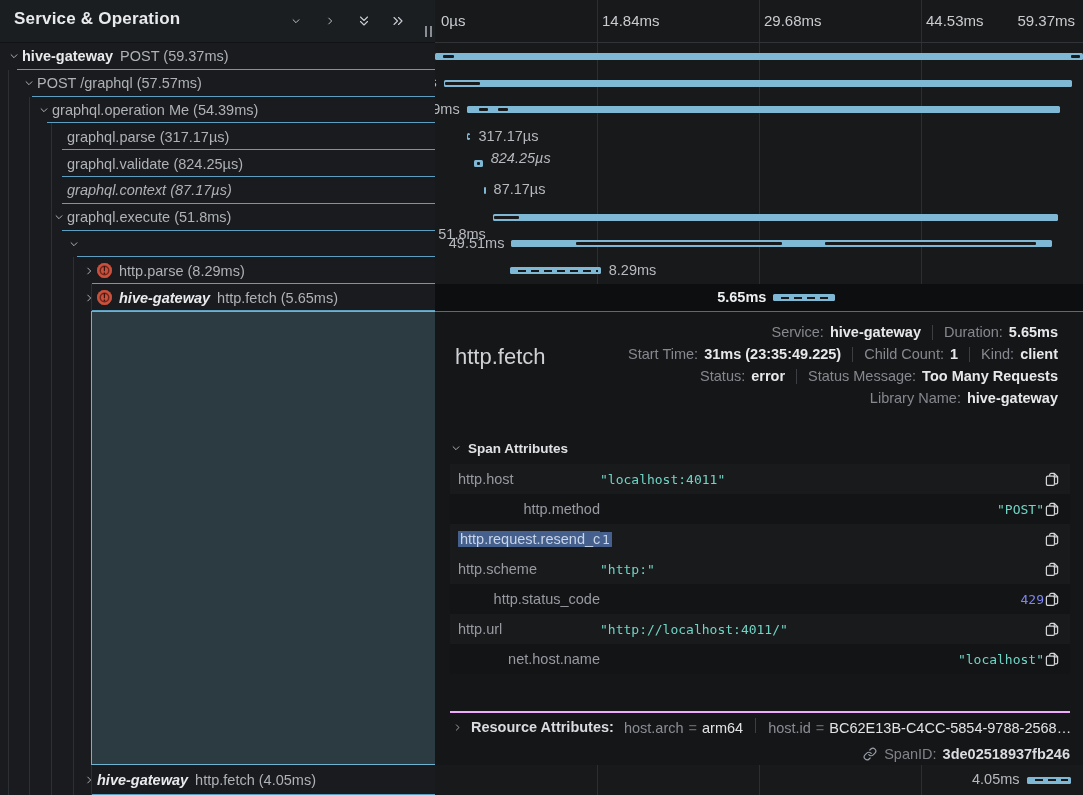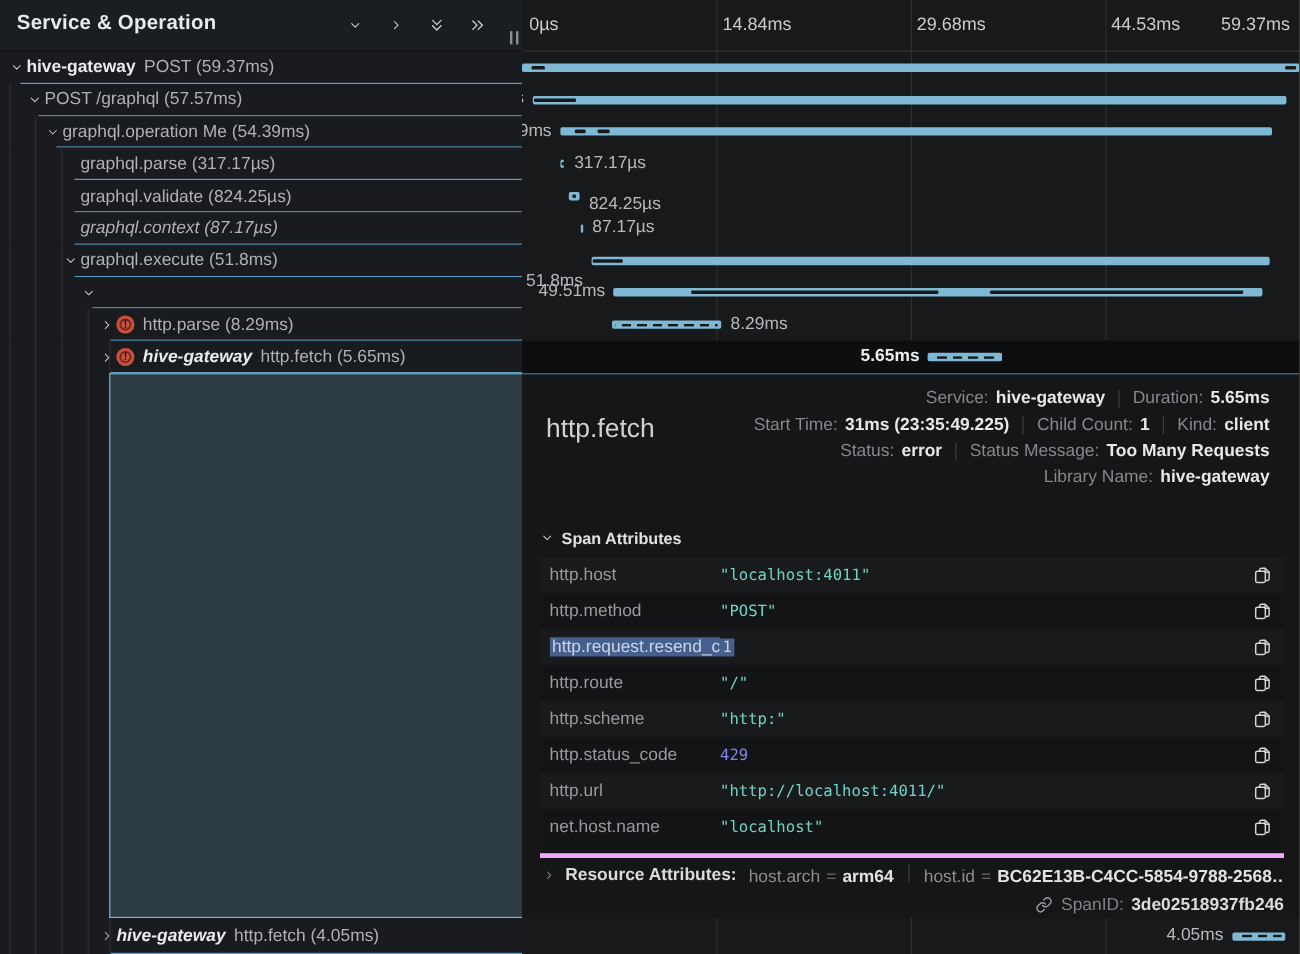--- a/index.html
+++ b/index.html
@@ -1,17 +1,17 @@
 <!DOCTYPE html>
 <html><head>
 <meta charset="utf-8">
 <style>
   html,body{margin:0;padding:0;background:#0e0f11;}
   .app{position:relative;width:1083px;height:795px;overflow:hidden;
-       font-family:"Liberation Sans",sans-serif;background:#a3a3a3;color:#aeb1b6;}
+       font-family:"Liberation Sans",sans-serif;background:#0369a1;color:#aeb1b6;}
   
   .left{position:absolute;left:0;top:0;width:435px;height:795px;background:#191b1e;overflow:hidden;}
   .left-header{position:absolute;left:0;top:0;width:435px;height:43px;background:#1b1e21;
                border-bottom:1px solid #101214;box-sizing:border-box;z-index:6;}
   .left-title{position:absolute;left:14px;top:9px;font-size:17px;font-weight:700;color:#e8eaec;letter-spacing:.2px;}
   .hicons{position:absolute;right:28px;top:12px;display:flex;gap:16px;z-index:7;}
   .hicon{width:18px;height:18px;cursor:pointer;display:grid;place-items:center;}
   .hicon svg{stroke:#c9cdd5;fill:none;stroke-width:2.2;stroke-linecap:round;stroke-linejoin:round;}
   .resizer{position:absolute;right:3px;top:26px;display:flex;gap:3px;z-index:7;cursor:col-resize;}
   .resizer i{display:block;width:2px;height:11px;background:#8b8e94;}
@@ -50,36 +50,36 @@
   .meta-line{display:flex;justify-content:flex-end;align-items:center;height:22px;font-size:14.5px;}
   .meta-label{color:#85888e;margin-right:6px;}
   .meta-value{color:#e7e8ea;font-weight:700;}
   .meta-sep{display:inline-block;width:1px;height:15px;background:#3b3e43;margin:0 11px;}
   .attr-head{position:absolute;left:16px;top:129px;display:flex;align-items:center;gap:7px;
              font-size:13.5px;font-weight:700;color:#dfe1e4;cursor:pointer;}
   .attr-head svg{stroke:#c9cdd5;fill:none;stroke-width:2;stroke-linecap:round;stroke-linejoin:round;}
   .attr-table{position:absolute;left:15px;top:152px;width:620px;}
   .attr-row{position:relative;height:30px;display:flex;align-items:center;box-sizing:border-box;padding:0 10px 0 8px;}
   .attr-row.odd{background:#191a1c;}
-  .attr-row.even{background:#131416;}
+  .attr-row.even{background:#131416;text-align:right;}
   .attr-key{width:142px;flex:0 0 142px;font-size:14.5px;color:#979aa1;overflow:hidden;white-space:nowrap;}
   .attr-key .hl,.attr-val .hl{background:#45608c;color:#c9d5e8;border-radius:2px;padding:1px 2px;}
   .attr-val{flex:1;font-family:"DejaVu Sans Mono",monospace;font-size:13px;white-space:nowrap;overflow:hidden;}
   .attr-val.string{color:#6fd4c5;}
   .attr-val.number{color:#7e86f2;}
   .copy-btn{flex:0 0 16px;cursor:pointer;display:grid;place-items:center;}
   .copy-btn svg{stroke:#d3d4d7;fill:none;stroke-width:1.4;stroke-linejoin:round;}
   .resource-row{position:absolute;left:15px;right:13px;top:399px;height:28px;display:flex;align-items:center;
-                font-size:14.5px;border-top:4px solid #f0abfc;white-space:nowrap;overflow:hidden;cursor:pointer;}
+                font-size:14.5px;border-top:2px solid #f0abfc;white-space:nowrap;overflow:hidden;cursor:pointer;}
   .res-chev{margin:0 9px 0 3px;display:grid;place-items:center;}
   .res-chev svg{stroke:#c9cdd5;fill:none;stroke-width:2;stroke-linecap:round;stroke-linejoin:round;}
   .res-label{font-weight:700;color:#d9dbde;margin-right:10px;}
   .res-key{color:#8a8d93;}
   .res-eq{color:#63666c;margin:0 5px;}
-  .res-val{color:#e2e3e5;font-weight:700;margin-top:40px;}
+  .res-val{color:#e2e3e5;font-weight:400;margin-top:40px;}
   .res-sep{display:inline-block;width:1px;height:15px;background:#3b3e43;margin:0 12px;}
   .spanid-row{position:absolute;right:13px;top:430px;height:24px;display:flex;align-items:center;font-size:14.5px;}
   .spanid-row svg{stroke:#9aa0a8;fill:none;stroke-width:2;stroke-linecap:round;stroke-linejoin:round;margin-right:7px;}
   .spanid-label{color:#808389;margin-right:6px;}
   .spanid-value{color:#dadcdf;font-weight:700;}
 </style>
 </head>
 <body>
 
 <div class="app">
@@ -267,21 +267,21 @@
         <div class="srow" style="top: 123.4px; height: 26.8px;">
           <div class="bar" style="left: 31.9798px; width: 3.46178px; top: 9.9px;">
             <div class="mark" style="left: 35%; width: 3px;"></div>
           </div>
           <span class="bar-label" style="top: 4.4px; left: 43.4416px;">317.17µs</span>
         </div>
         <div class="srow" style="top: 150.2px; height: 26.8px;">
           <div class="bar" style="left: 38.7468px; width: 8.99636px; top: 9.9px;">
             <div class="mark" style="left: 40%; width: 3px;"></div>
           </div>
-          <span class="bar-label" style="top: 12px; left: 55.7432px;">824.25µs</span>
+          <span class="bar-label" style="top: 0; left: 55.7432px; font-style: italic;">824.25µs</span>
         </div>
         <div class="srow" style="top: 177px; height: 26.8px; text-align: center;">
           <div class="bar" style="left: 48.57px; width: 2px; top: 9.9px;"></div>
           <span class="bar-label" style="top: 4.4px; left: 58.57px;">87.17µs</span>
         </div>
         <div class="srow" style="top: 203.8px; height: 26.8px;">
           <div class="bar" style="left: 57.8474px; width: 565.376px; top: 9.9px;">
             <div class="mark" style="left: 0.2%; width: 25.4419px;"></div>
           </div>
           <span class="bar-label" style="top: 22px; right: 597.153px;">51.8ms</span>
@@ -382,31 +382,20 @@
             <span class="attr-key"><span class="hl">http.request.resend_count</span></span>
             <span class="attr-val number"><span class="hl">1</span></span>
             <span class="copy-btn">
               <svg width="14" height="15" viewBox="0 0 16 17">
                 <rect x="1.6" y="4.6" width="9.2" height="10.6" rx="1.6"></rect>
                 <path d="M5.4 4.6V3.2a1.6 1.6 0 0 1 1.6-1.6h3.6l3.8 3.8v6.4a1.6 1.6 0 0 1-1.6 1.6h-1.6"></path>
                 <path d="M10.6 1.6v3.8h3.8"></path>
               </svg>
             </span>
           </div>
-          <div class="attr-row even">
-            <span class="attr-key">http.route</span>
-            <span class="attr-val string">"/"</span>
-            <span class="copy-btn">
-              <svg width="14" height="15" viewBox="0 0 16 17">
-                <rect x="1.6" y="4.6" width="9.2" height="10.6" rx="1.6"></rect>
-                <path d="M5.4 4.6V3.2a1.6 1.6 0 0 1 1.6-1.6h3.6l3.8 3.8v6.4a1.6 1.6 0 0 1-1.6 1.6h-1.6"></path>
-                <path d="M10.6 1.6v3.8h3.8"></path>
-              </svg>
-            </span>
-          </div>
           <div class="attr-row odd">
             <span class="attr-key">http.scheme</span>
             <span class="attr-val string">"http:"</span>
             <span class="copy-btn">
               <svg width="14" height="15" viewBox="0 0 16 17">
                 <rect x="1.6" y="4.6" width="9.2" height="10.6" rx="1.6"></rect>
                 <path d="M5.4 4.6V3.2a1.6 1.6 0 0 1 1.6-1.6h3.6l3.8 3.8v6.4a1.6 1.6 0 0 1-1.6 1.6h-1.6"></path>
                 <path d="M10.6 1.6v3.8h3.8"></path>
               </svg>
             </span>

